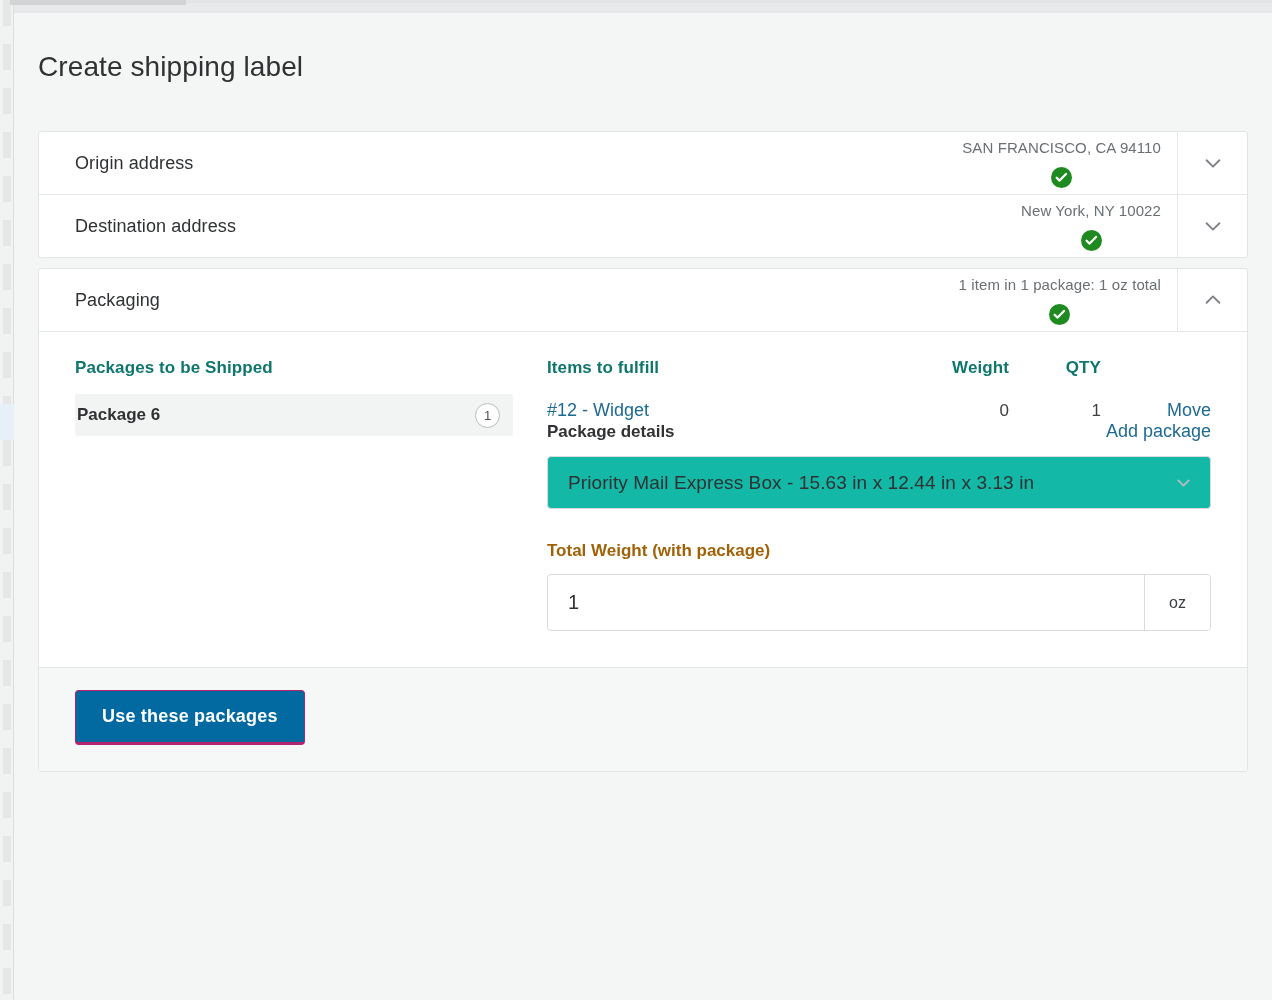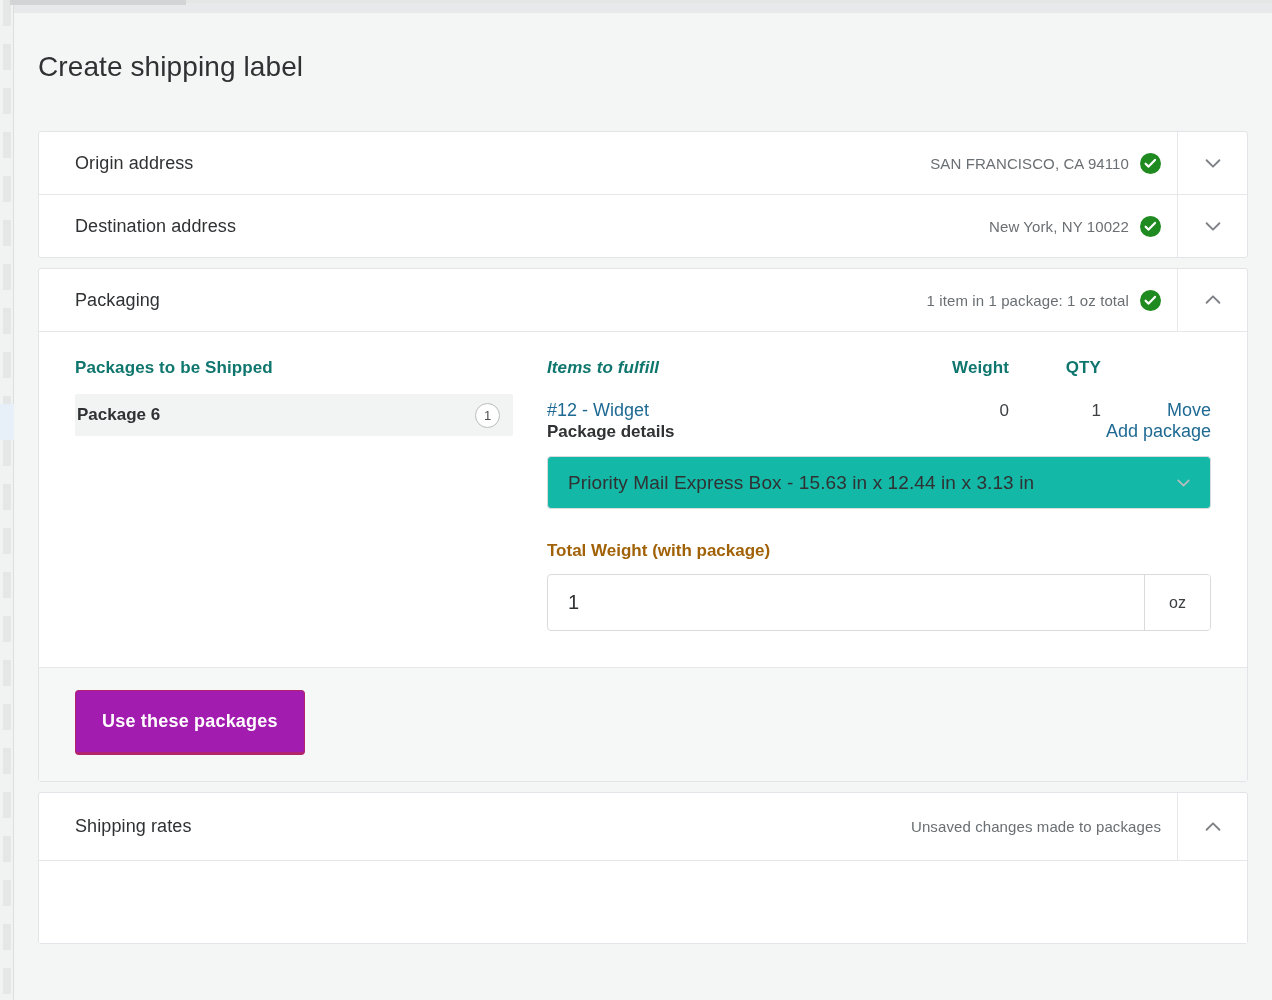--- a/index.html
+++ b/index.html
@@ -111,20 +111,21 @@
   }
 
   .acc-meta {
     margin-left: auto;
     display: flex;
     align-items: center;
     gap: 11px;
     font-size: 15px;
     color: #6a6f73;
     letter-spacing: .1px;
+    flex-direction: column;
   }
 
   .check-badge {
     width: 21px; height: 21px;
     border-radius: 50%;
     background: #1f8a20;
     display: inline-flex;
     align-items: center;
     justify-content: center;
     flex: 0 0 auto;
@@ -191,21 +192,21 @@
     align-items: center;
     justify-content: center;
     font-size: 13px;
     color: #4c5053;
   }
 
   .items-table {
     display: flex;
     align-items: flex-start;
   }
-  .items-table .th-items { flex: 1 1 auto; font-style: italic; }
+  .items-table .th-items { flex: 1 1 auto; }
   .items-table .th-weight { width: 120px; text-align: right; }
   .items-table .th-qty { width: 92px; text-align: right; }
   .items-table .th-move { width: 110px; text-align: right; }
 
   .item-row {
     display: flex;
     align-items: baseline;
     margin-top: 6px;
   }
   .item-name {
@@ -312,23 +313,23 @@
     margin-top: 36px;
     border-top: 1px solid #e6e7e9;
     background: #f6f7f7;
     padding: 22px 36px 26px 36px;
   }
 
   .btn-primary {
     display: inline-flex;
     align-items: center;
     justify-content: center;
-    height: 65px;
+    height: 55px;
     padding: 0 26px;
-    background: #a21caf;
+    background: #0369a1;
     border: 1px solid #b3246e;
     border-bottom-width: 3px;
     border-radius: 4px;
     color: #ffffff;
     font-size: 18px;
     font-weight: 700;
     letter-spacing: .2px;
     cursor: pointer;
     font-family: "Liberation Sans", sans-serif;
   }
@@ -467,31 +468,15 @@
 
         </div>
       </div>
 
       <div class="packaging-footer">
         <button class="btn-primary">Use these packages</button>
       </div>
 
     </div>
 
-    <div class="card rates-card">
-      <div class="accordion-row">
-        <div class="accordion-main">
-          <span class="acc-label">Shipping rates</span>
-          <span class="acc-meta">
-            <span>Unsaved changes made to packages</span>
-          </span>
-        </div>
-        <div class="accordion-toggle">
-          <svg class="chevron" viewBox="0 0 24 24" aria-hidden="true">
-            <path d="M5 15 L12 8 L19 15" fill="none" stroke="currentColor" stroke-width="2" stroke-linecap="round" stroke-linejoin="round"></path>
-          </svg>
-        </div>
-      </div>
-      <div class="rates-body"></div>
-    </div>
 
   </div>
 </div>
 
 </body></html>

